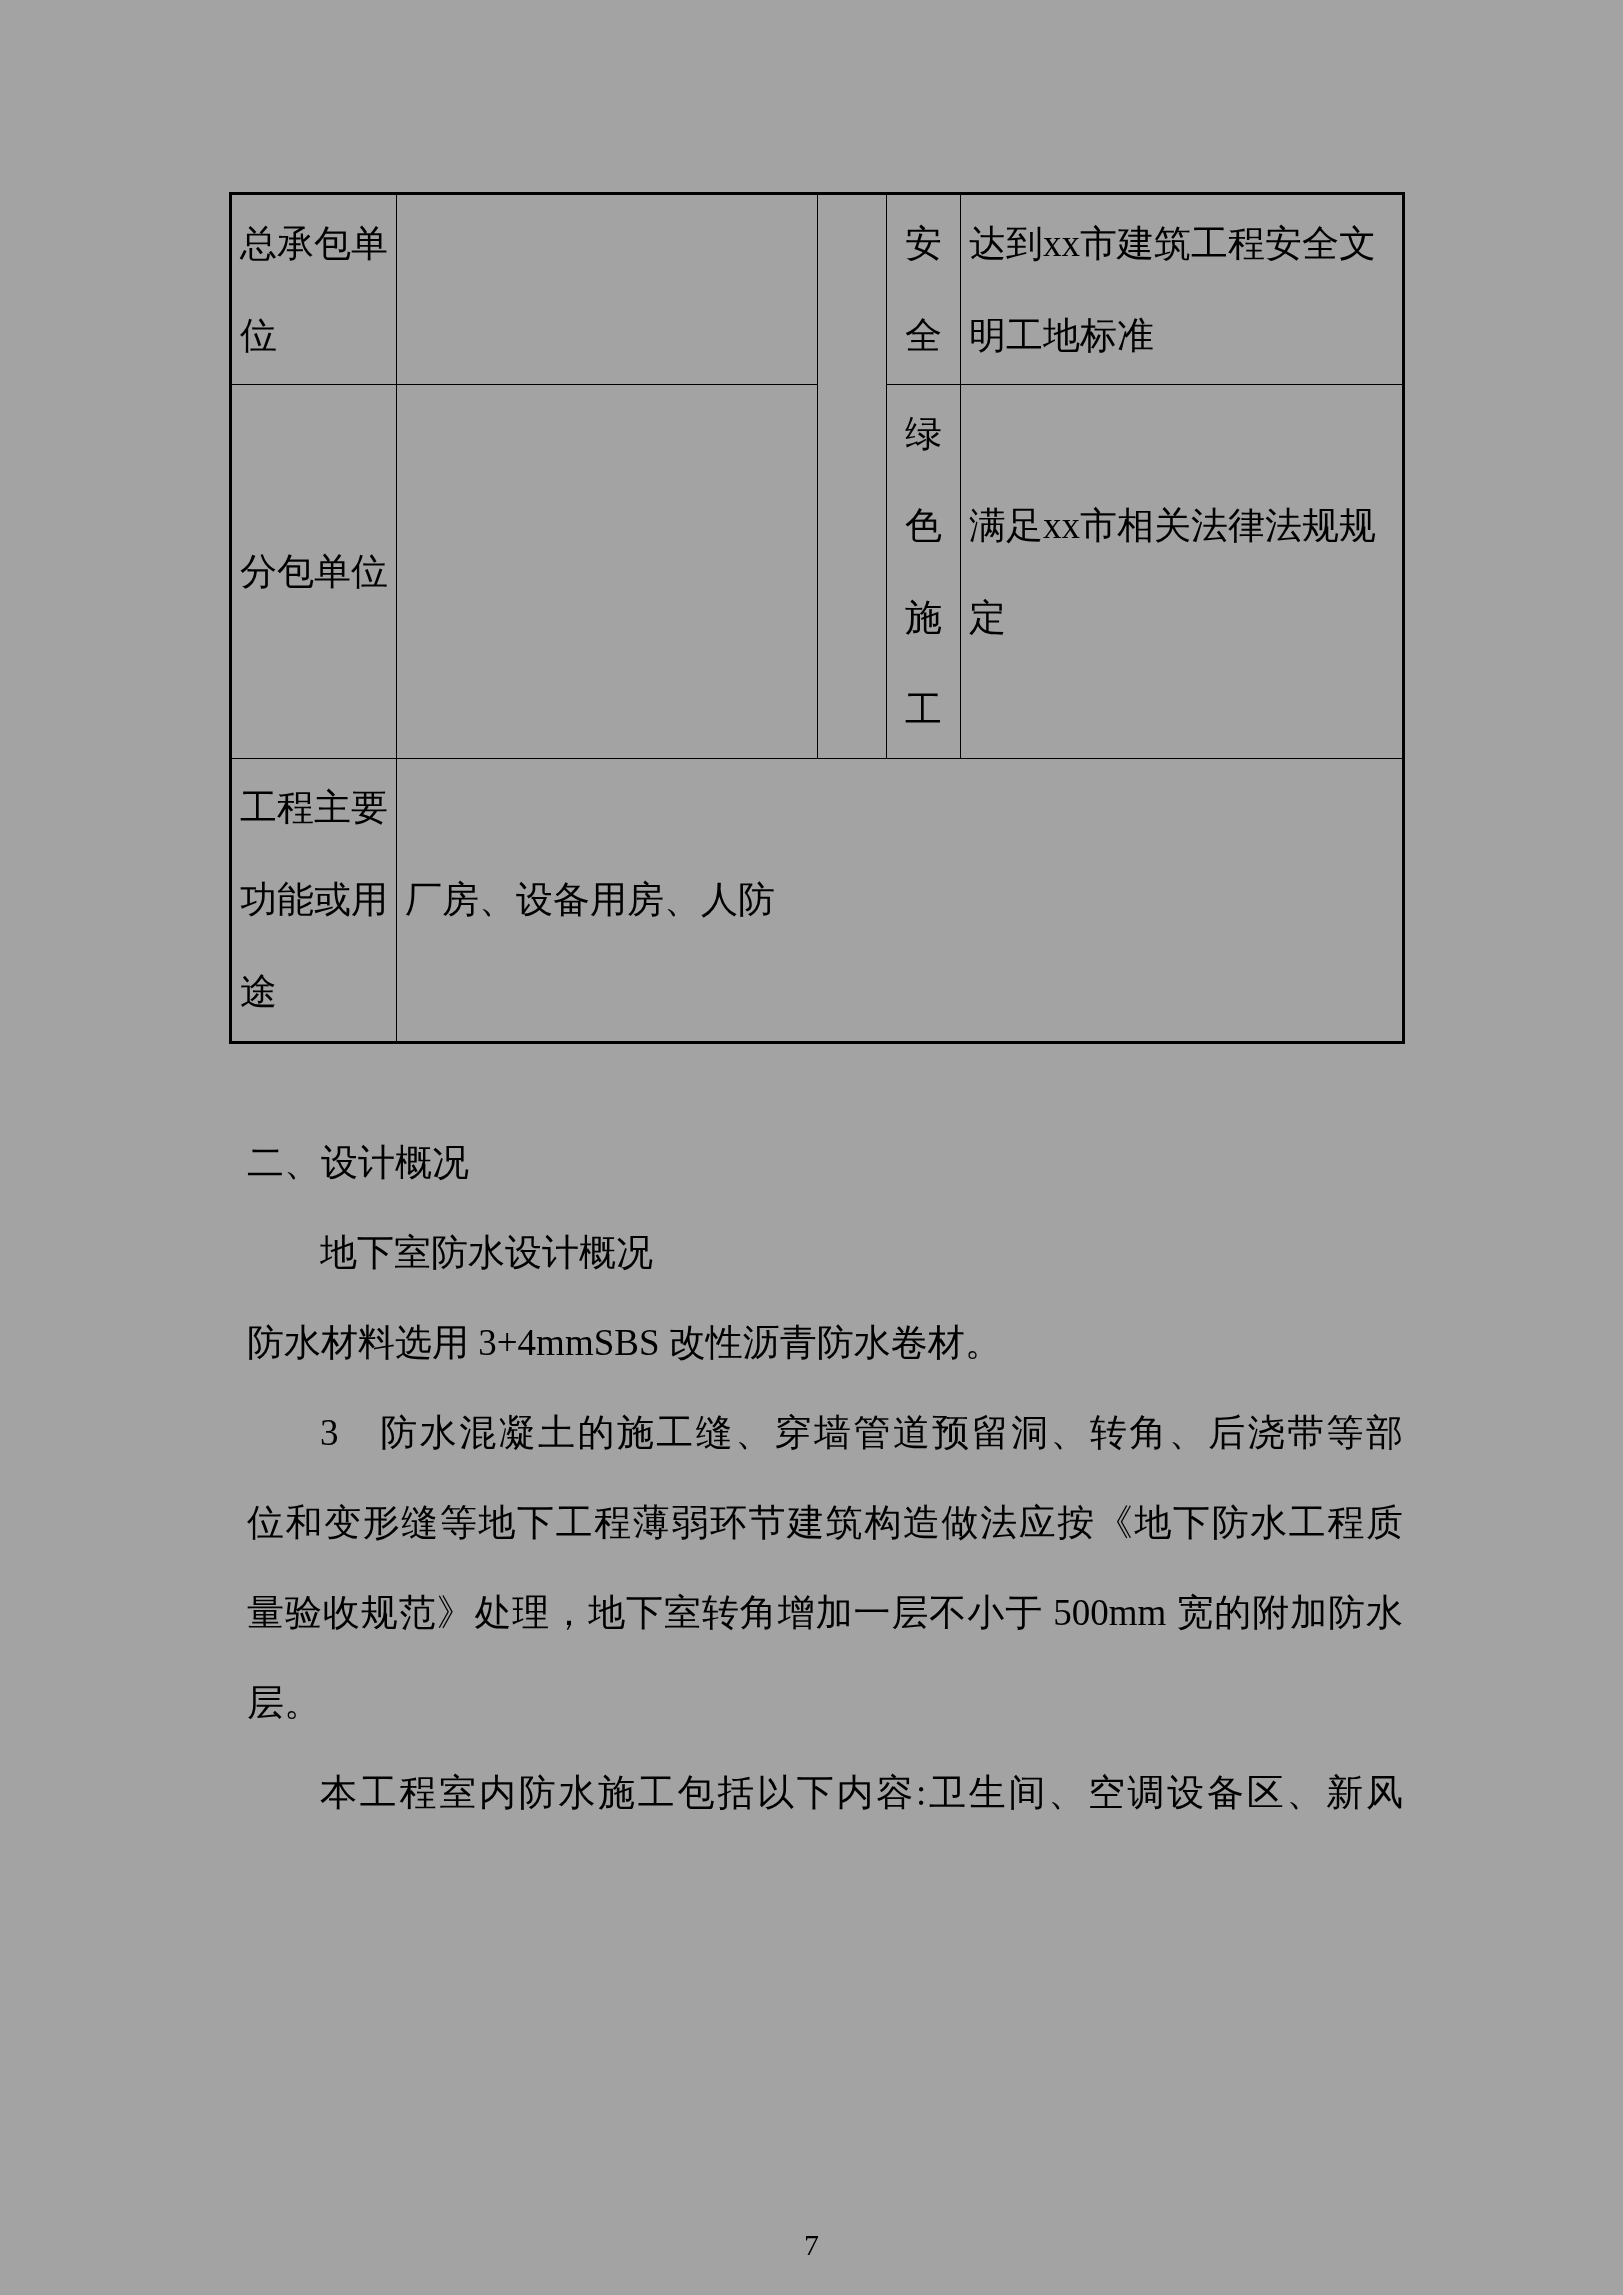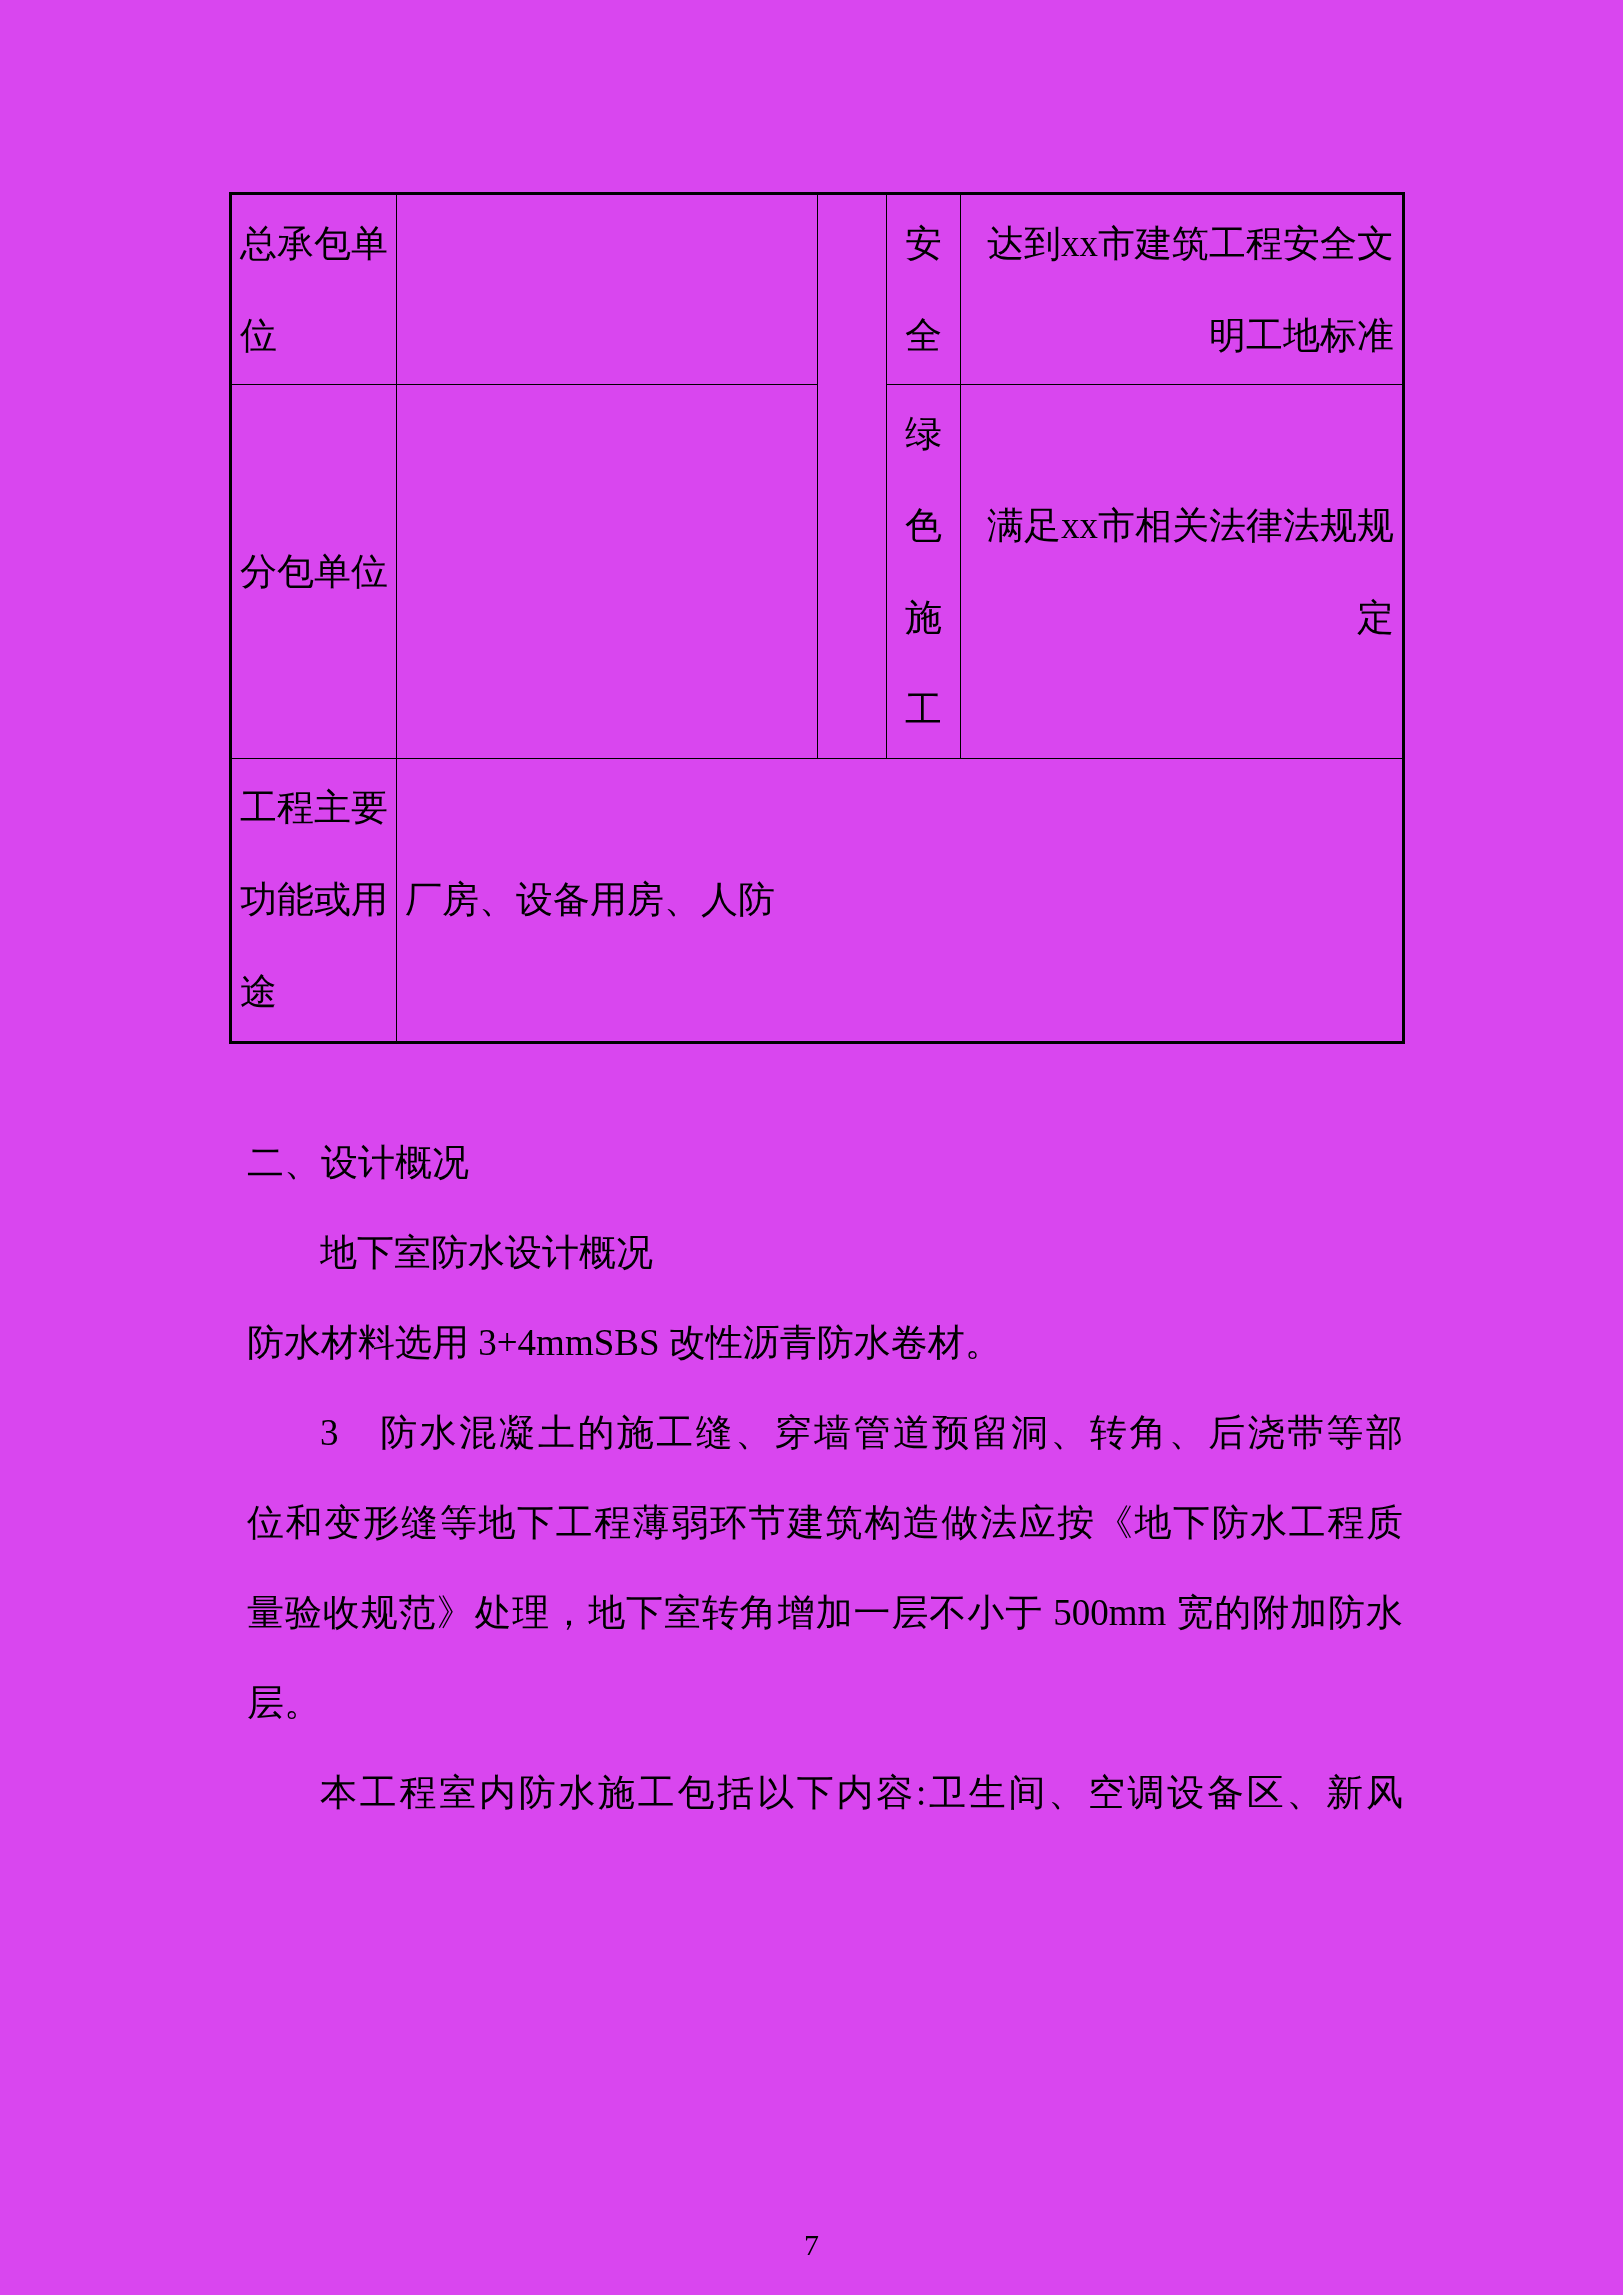--- a/index.html
+++ b/index.html
@@ -1,21 +1,21 @@
 <!DOCTYPE html>
 <html style="font-size:10.5px"><head>
 <meta charset="utf-8">
 <style>
   * { margin: 0; padding: 0; box-sizing: border-box; }
   html, body { background: #ffffff; }
   .page {
     position: relative;
     width: 1623px;
     height: 2295px;
-    background: #d946ef;
+    background: #a3a3a3;
     color: #000000;
     font-family: "Liberation Serif", "DejaVu Serif", serif;
     overflow: hidden;
   }
 
   
   .info-table {
     position: absolute;
     left: 229px;
     top: 192px;
@@ -31,21 +31,21 @@
     vertical-align: middle;
     padding: 2.6px 7.9px;
     overflow: hidden;
     word-break: break-all;
   }
   .row1 { height: 189px; }
   .row2 { height: 361px; }
   .row3 { height: 276px; }
   .cat-cell { line-height: 85px; padding: 2.6px 5.2px; text-align: center; }
   .label-cell { text-align: left; }
-  .desc-cell { text-align: right; }
+  .desc-cell { text-align: left; }
   .value-cell { text-align: left; }
 
   
   .body-text {
     position: absolute;
     left: 247px;
     top: 1118px;
     width: 1156px;
     font-size: 37px;
   }

